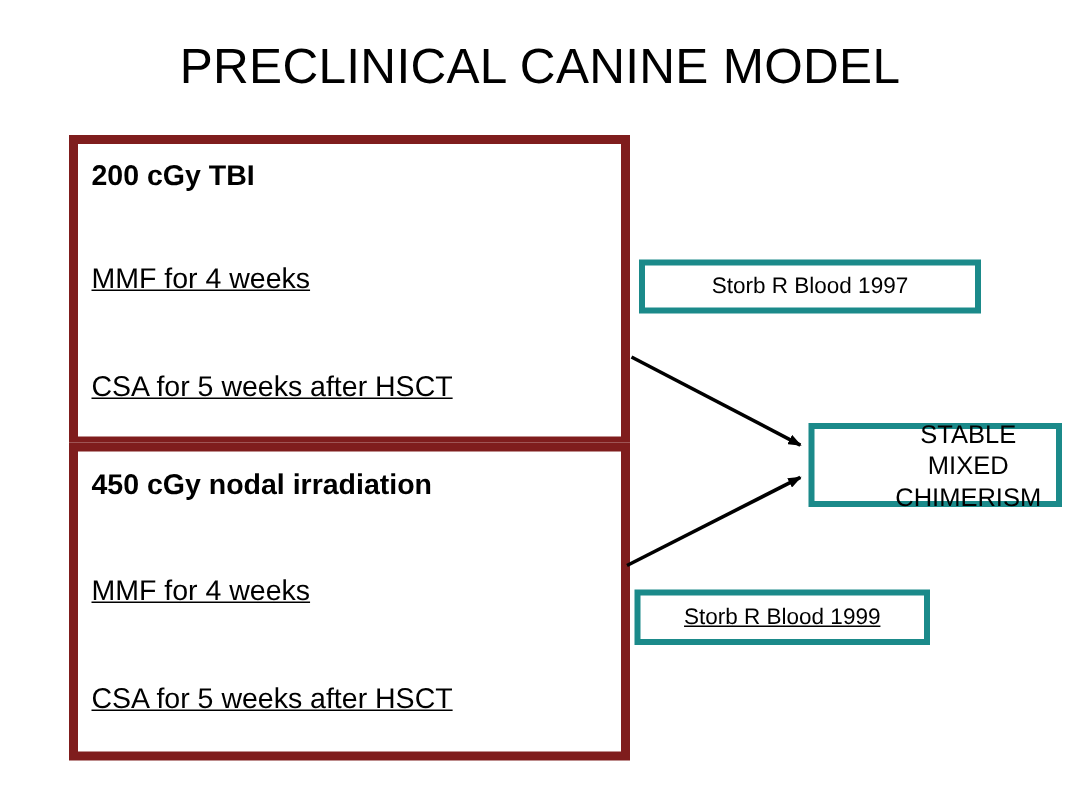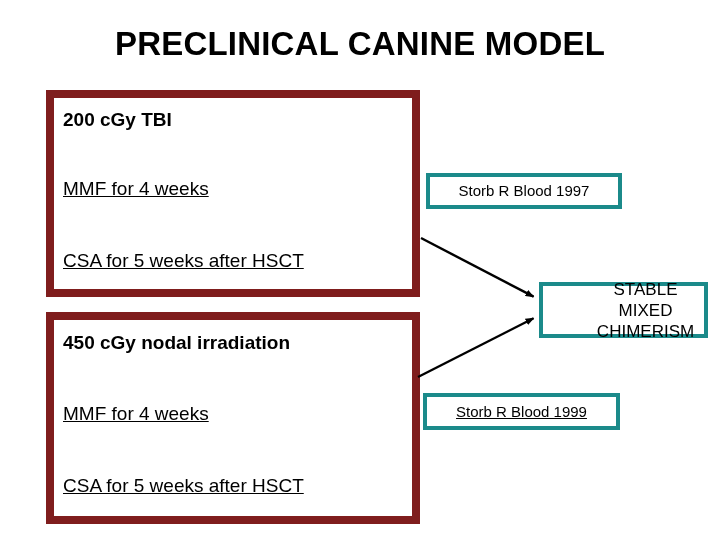--- a/index.html
+++ b/index.html
@@ -22,42 +22,42 @@
   }
 
   
   #slide-title {
     position: absolute;
     left: 0;
     top: 24px;
     width: 720px;
     text-align: center;
     font-size: 33px;
-    font-weight: 700;
+    font-weight: 400;
     letter-spacing: 0.2px;
     line-height: 40px;
     white-space: nowrap;
   }
 
   
   .regimen-box {
     position: absolute;
-    border: 8px solid #7f1d1d;
+    border: 6px solid #7f1d1d;
     background: #ffffff;
     box-sizing: border-box;
   }
   #regimen-box-1 {
     left: 46px;
     top: 90px;
     width: 374px;
     height: 207px;
   }
   #regimen-box-2 {
     left: 46px;
-    top: 312px;
+    top: 295px;
     width: 374px;
     height: 212px;
   }
   .regimen-heading {
     position: absolute;
     left: 9px;
     font-size: 19px;
     font-weight: 700;
     line-height: 22px;
     white-space: nowrap;
@@ -92,21 +92,21 @@
   .teal-box .teal-label {
     font-size: 15px;
     font-weight: 400;
     line-height: 18px;
     white-space: nowrap;
     text-align: center;
   }
   #citation-box-1997 {
     left: 426px;
     top: 173px;
-    width: 196px;
+    width: 228px;
     height: 36px;
   }
   #citation-box-1999 {
     left: 423px;
     top: 393px;
     width: 197px;
     height: 37px;
     text-decoration: underline;
   }
   #outcome-box {

